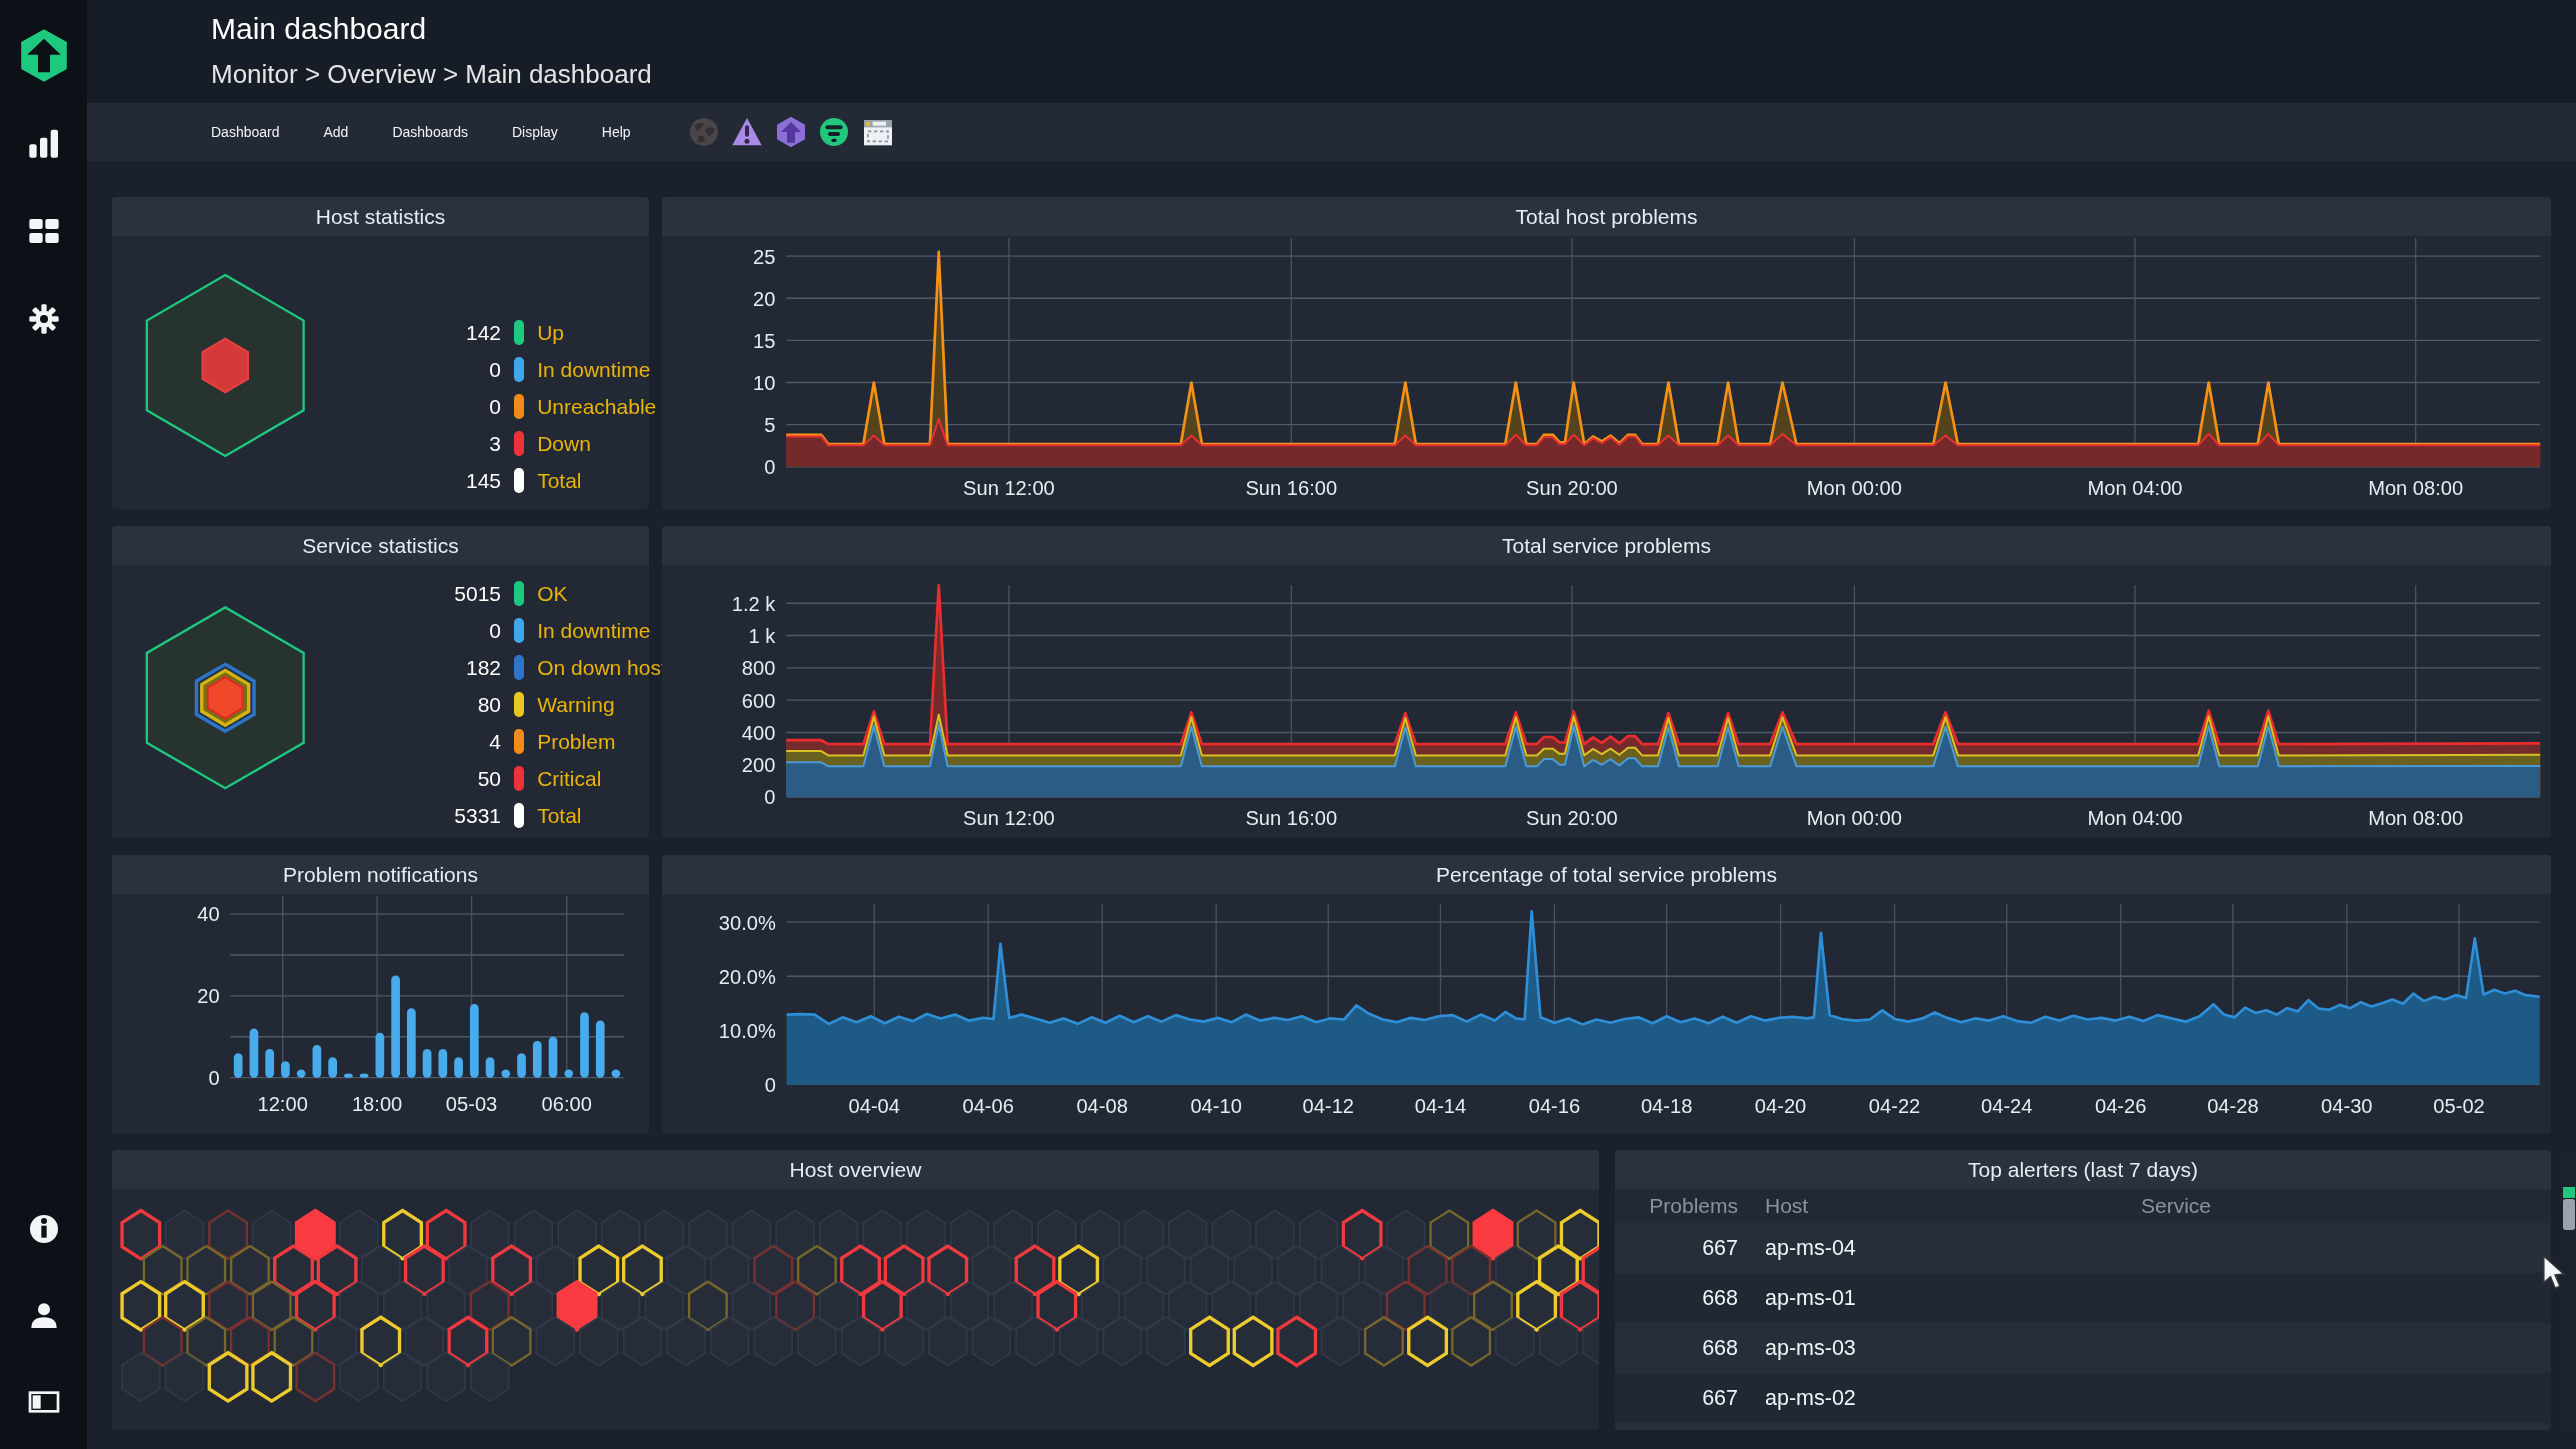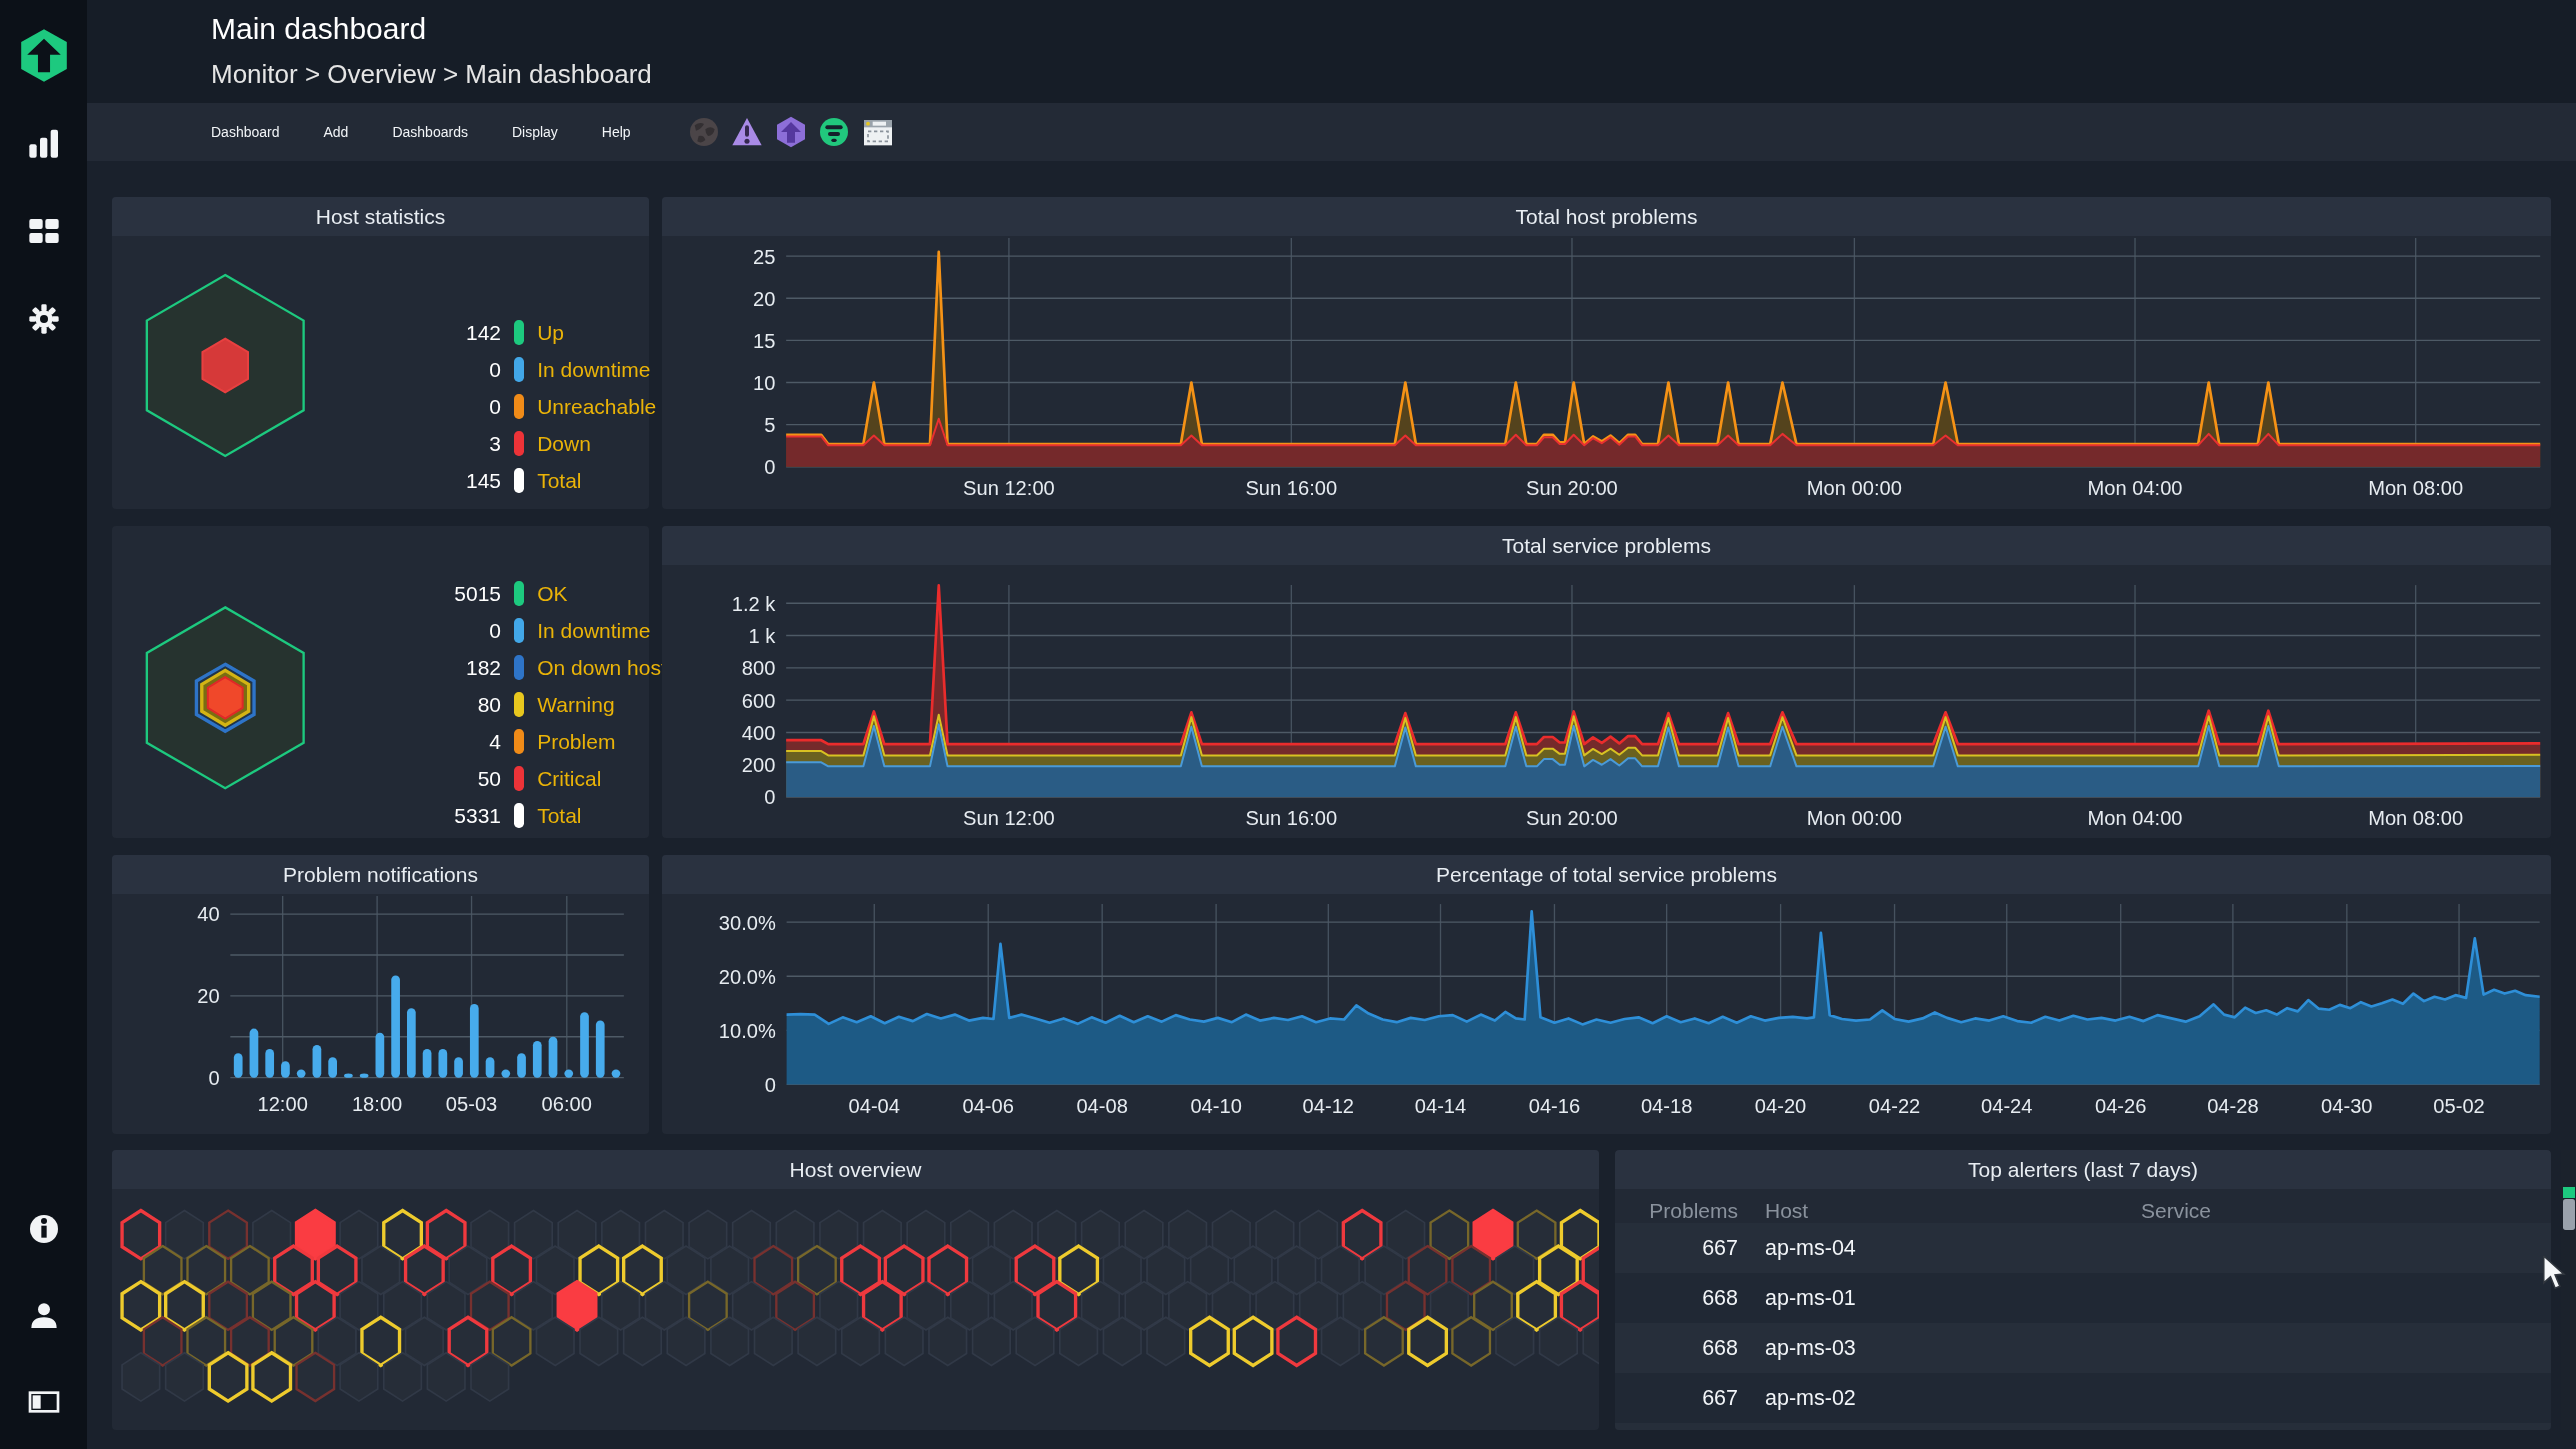--- a/index.html
+++ b/index.html
@@ -24,21 +24,21 @@
            line-height:39px;font-size:21px;color:#e8edf2}
   svg.chart{position:absolute}
   .tick{fill:#e7ecf1;font-size:30px;font-family:"Liberation Sans",sans-serif}
   
   .leg{position:absolute}
   .leg-row{display:flex;align-items:center;height:37px}
   .leg-num{width:101px;text-align:right;font-size:21px;color:#fff}
   .leg-pill{width:9.4px;height:25.5px;border-radius:4.7px;margin:0 13.4px;flex:none}
   .leg-label{font-size:21px;color:#eab308;white-space:nowrap}
   
-  .t-head{display:flex;height:34px;align-items:flex-end;color:#8a929d;font-size:21px}
+  .t-head{display:flex;height:34px;align-items:center;color:#8a929d;font-size:21px}
   .t-row{display:flex;height:50px;align-items:center;font-size:21.5px}
   .t-row.alt{background:#262e3a}
   .t-row.dark{background:#202834}
   .c-prob{width:123px;text-align:right;font-weight:normal;flex:none}
   .c-host{padding-left:27px;width:376px;flex:none}
   .c-svc{flex:1}
   .t-head .c-prob{font-weight:normal}
   
   #scroll-track{position:absolute;right:0;top:1150px;width:14.8px;height:280px;background:#1b222c}
   #scroll-green{position:absolute;right:1.3px;top:1187px;width:12px;height:10.7px;background:#1dc97f}
@@ -164,20 +164,21 @@
       </div>
       <div class="leg-row">
         <span class="leg-num">145</span>
         <span class="leg-pill" style="background:#ffffff"></span>
         <span class="leg-label">Total</span>
       </div>
     </div>
 </div>
 
 <div class="panel" style="left:112px;top:526px;width:537px;height:312px">
+  <div class="panel-h">Service statistics</div>
   <svg style="position:absolute;left:0;top:39px" width="335" height="273" viewBox="0 0 500 407">
     <polygon points="169,63 286,131 286,265 169,333 52,265 52,131" fill="#26332f" stroke="#1dc97f" stroke-width="3.5"></polygon>
     <polygon points="169,148 212,173 212,223 169,248 126,223 126,173" fill="#203448" stroke="#2e74c8" stroke-width="5"></polygon>
     <polygon points="169,157 204,178 204,218 169,239 134,218 134,178" fill="#7a6d12" stroke="#d4b414" stroke-width="5"></polygon>
     <polygon points="169,167 195,183 195,213 169,229 143,213 143,183" fill="#f0482a" stroke="#e02828" stroke-width="3"></polygon>
   </svg>
   <div class="leg" id="leg-service" style="left:288px;top:49px">
       <div class="leg-row">
         <span class="leg-num">5015</span>
         <span class="leg-pill" style="background:#1dc97f"></span>

